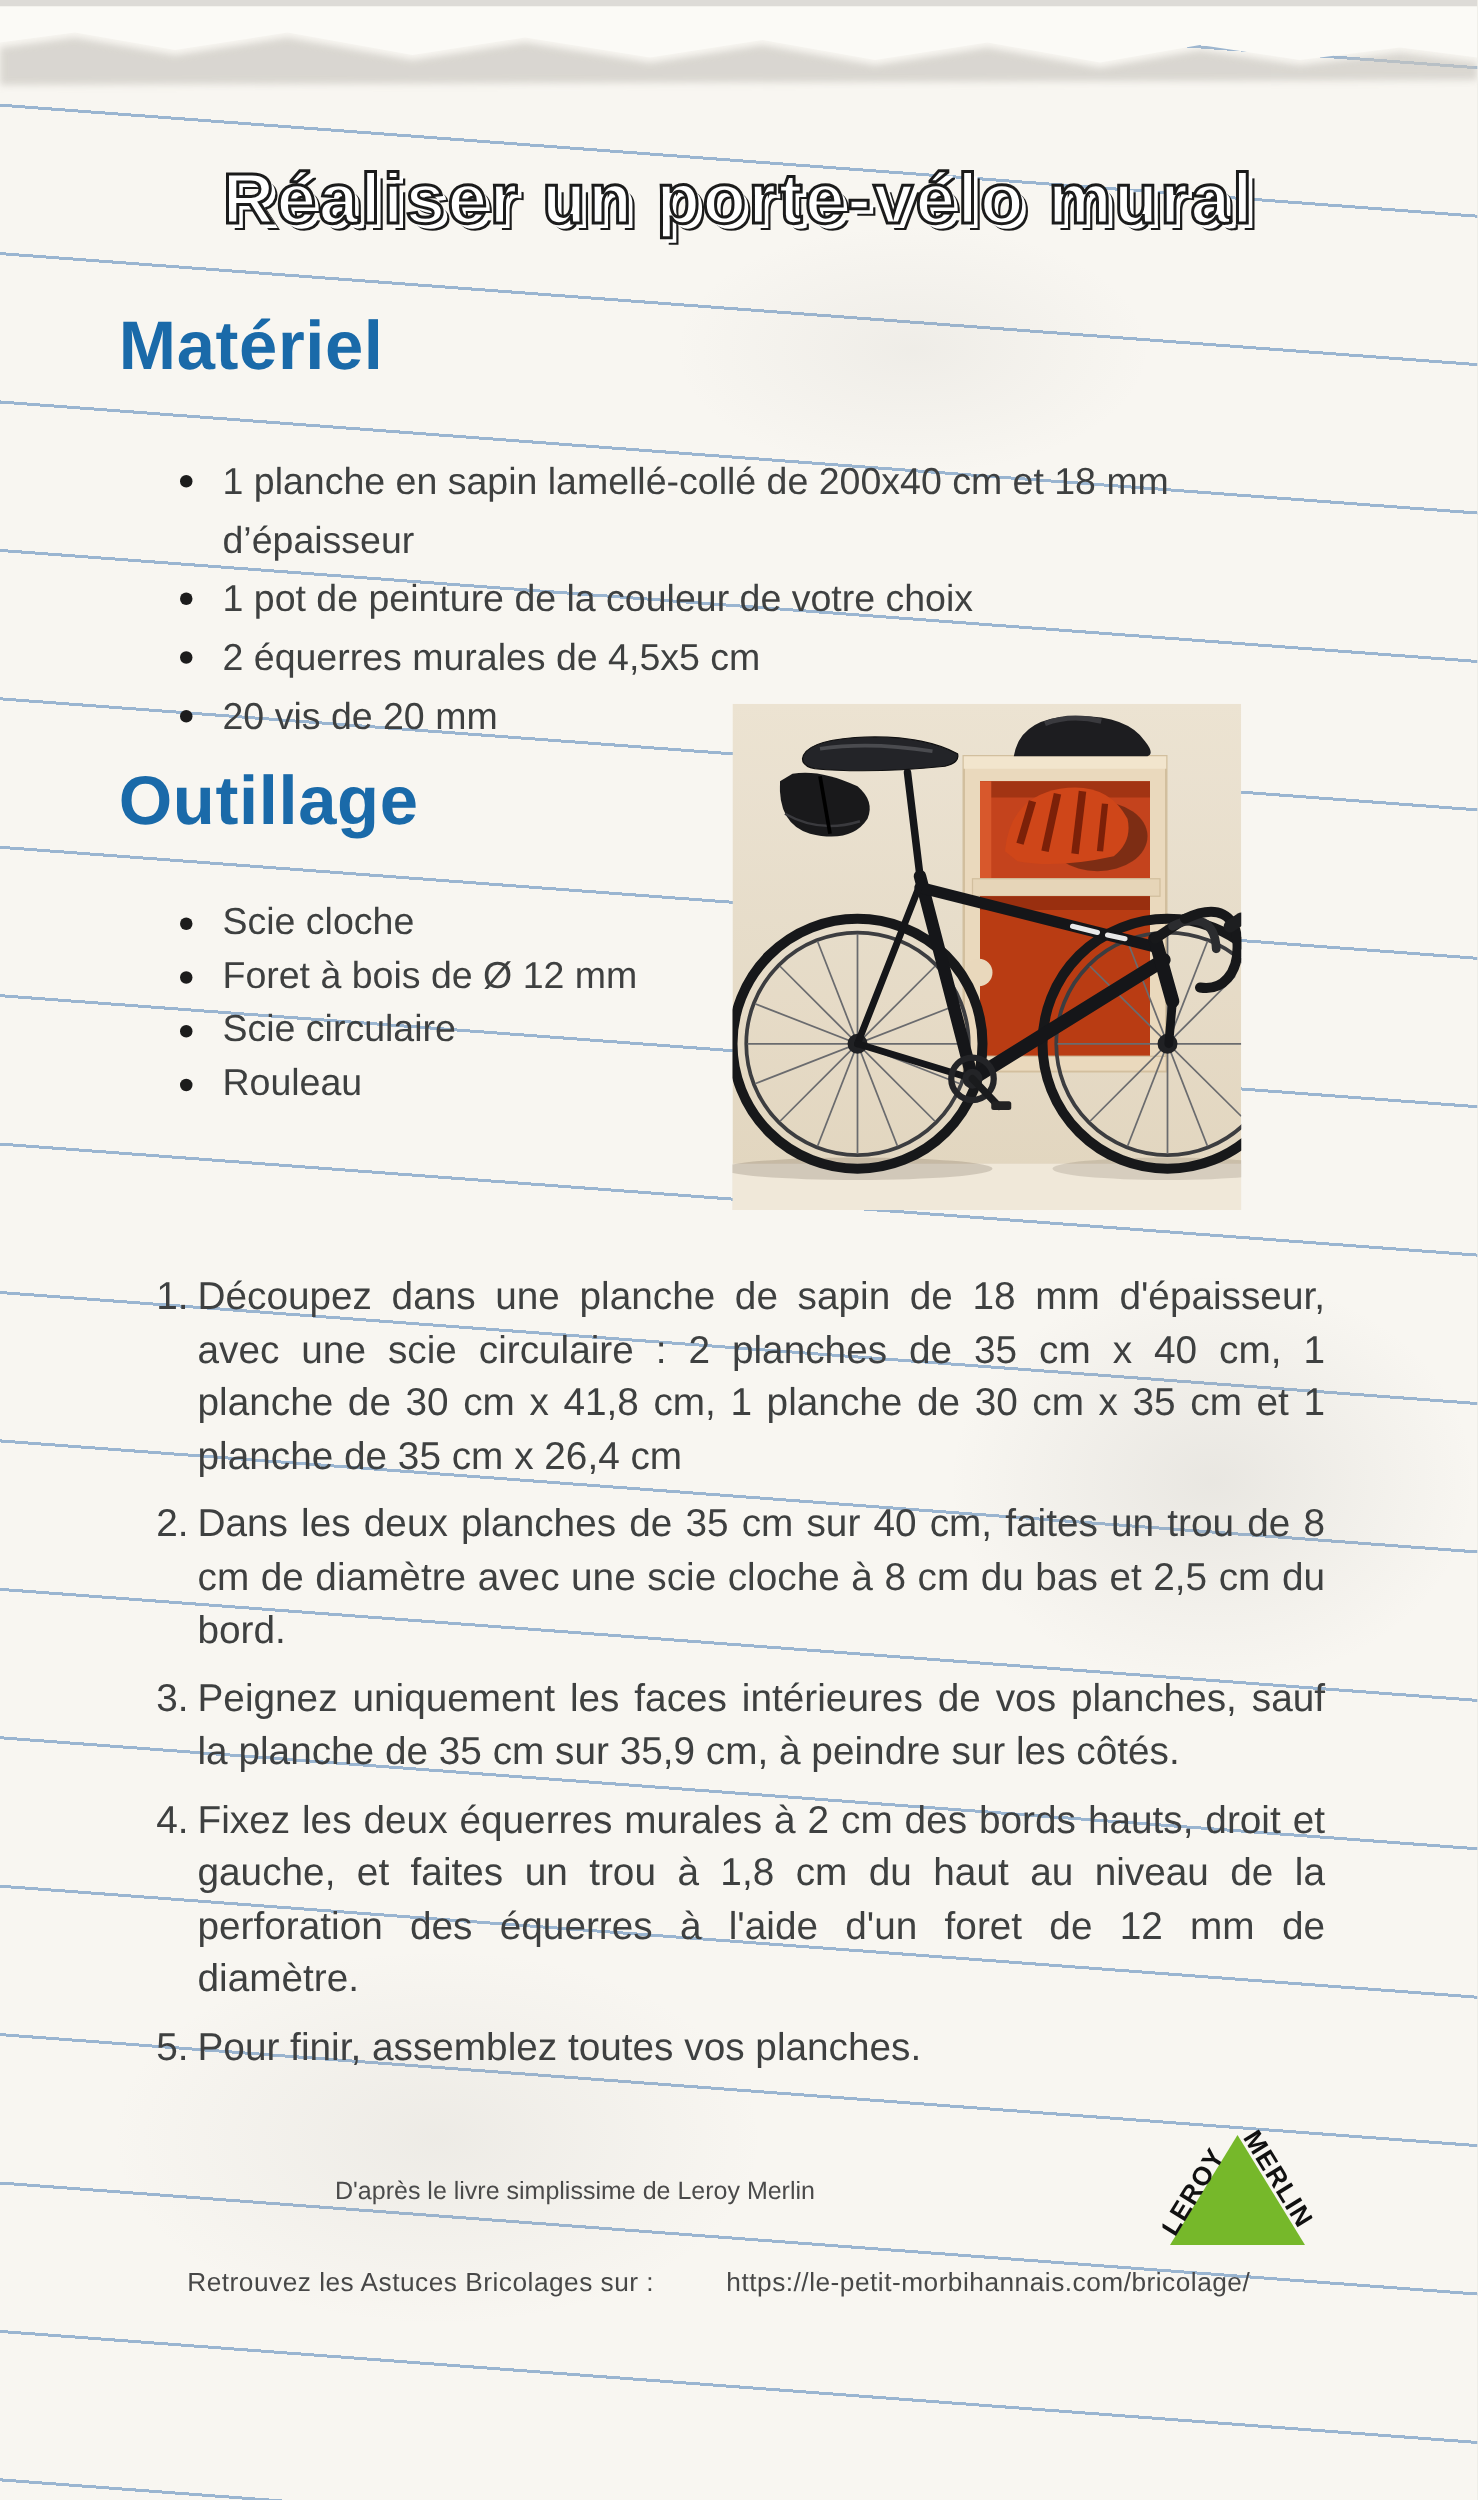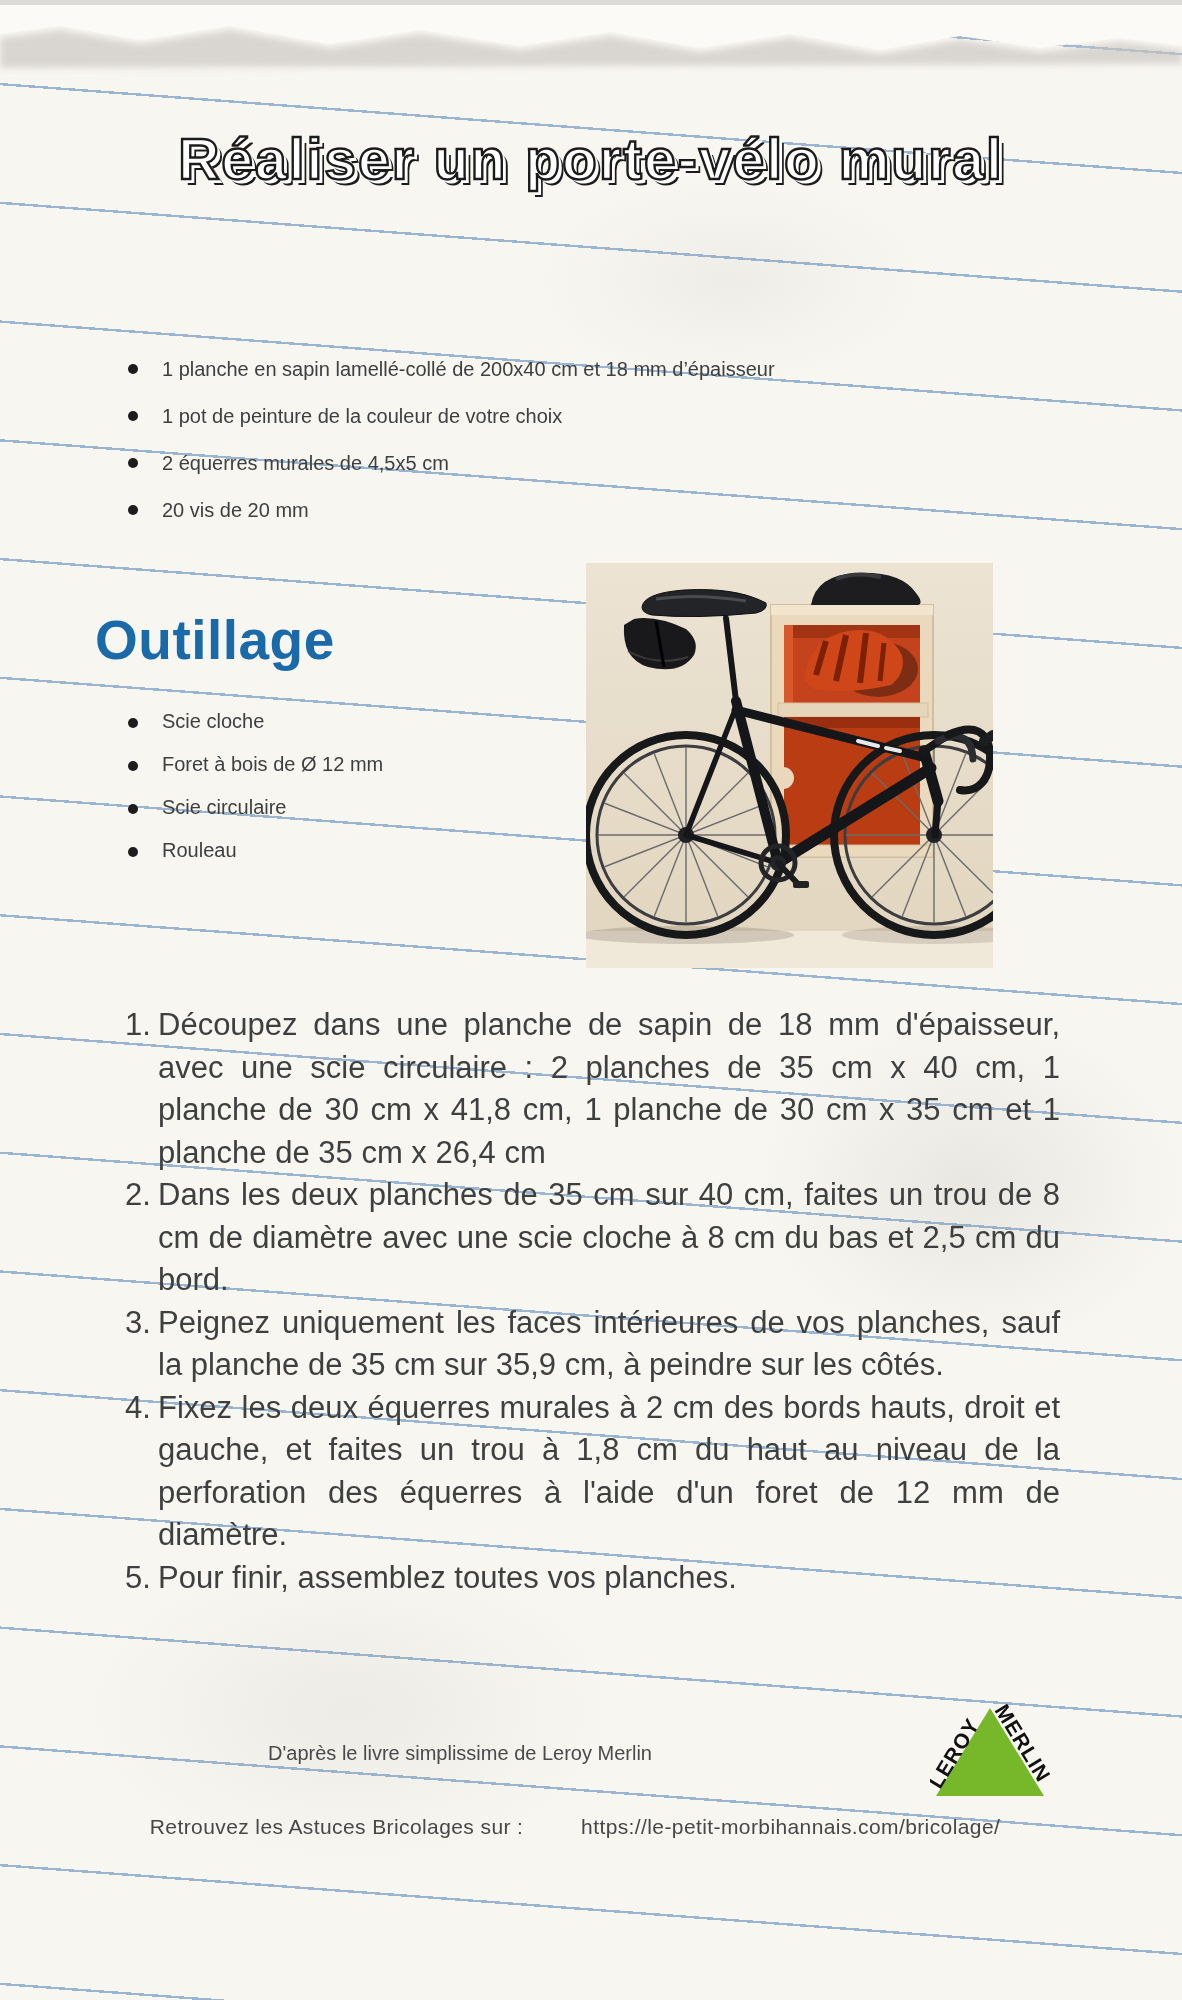--- a/index.html
+++ b/index.html
@@ -43,37 +43,37 @@
   .section-heading{
     position:absolute;left:95px;
     font-size:55px;font-weight:bold;letter-spacing:0.5px;
     color:#1a6aa9;
   }
   .h-materiel{top:244px;}
   .h-outillage{top:608px;}
   .h-etapes{top:892px;}
 
   ul.bullet-list{
-    position:absolute;left:122px;margin:0;padding:0;list-style:none;
-    font-size:20px;color:#3e4040;
+    position:absolute;left:122px;margin:16px;padding:0;list-style:none;
+    font-size:30px;color:#3e4040;
   }
   ul.bullet-list li{position:relative;padding-left:40px;}
   ul.bullet-list li::before{
     content:"";position:absolute;left:6px;top:18px;width:10px;height:10px;
     border-radius:50%;background:#1c1c1c;
   }
   ul.u-materiel{top:346px;width:800px;line-height:47px;}
   ul.u-outillage{top:700px;width:700px;line-height:43px;}
 
   ol.steps-list{
     position:absolute;left:125px;top:1004px;width:935px;
     margin:0;padding:0;list-style:none;counter-reset:step;
     font-size:31px;line-height:42.5px;color:#3e4040;text-align:justify;
   }
-  ol.steps-list li{position:relative;padding-left:33px;counter-increment:step;}
+  ol.steps-list li{position:relative;padding-left:33px;counter-increment:step;margin-top:12px;}
   ol.steps-list li::before{
     content:counter(step) ".";
     position:absolute;left:0;top:0;width:33px;text-align:left;color:#3e4040;
   }
 
   .photo{
     position:absolute;left:586px;top:563px;width:407px;height:405px;
     box-shadow:inset 0 0 26px rgba(90,70,40,.12);
   }
   .photo svg{display:block;}
@@ -110,20 +110,21 @@
       </defs>
     <path d="M0,38 L60,30 L140,44 L230,30 L330,48 L420,34 L520,50 L610,36 L700,52 L790,38 L880,54 L960,40 L1040,52 L1120,42 L1182,50 L1182,64 L0,68 Z" fill="#c9c6c0" opacity="0.65" filter="url(#tearblur)"></path>
     <path d="M0,0 H1182 V46 L1120,38 L1040,48 L960,36 L880,50 L790,34 L700,48 L610,32 L520,46 L420,30 L330,44 L230,26 L140,40 L60,26 L0,34 Z" fill="#fbfaf6"></path>
     <rect x="0" y="0" width="1182" height="5" fill="#989590" opacity="0.30"></rect>
   </svg>
 
   <div class="content">
 
     <div class="page-title">Réaliser un porte-vélo mural</div>
 
+    <div class="section-heading h-materiel">Matériel</div>
     <ul class="bullet-list u-materiel">
       <li>1 planche en sapin lamellé-collé de 200x40 cm et 18 mm d’épaisseur</li>
       <li>1 pot de peinture de la couleur de votre choix</li>
       <li>2 équerres murales de 4,5x5 cm</li>
       <li>20 vis de 20 mm</li>
     </ul>
 
     <div class="section-heading h-outillage">Outillage</div>
     <ul class="bullet-list u-outillage">
       <li>Scie cloche</li>

